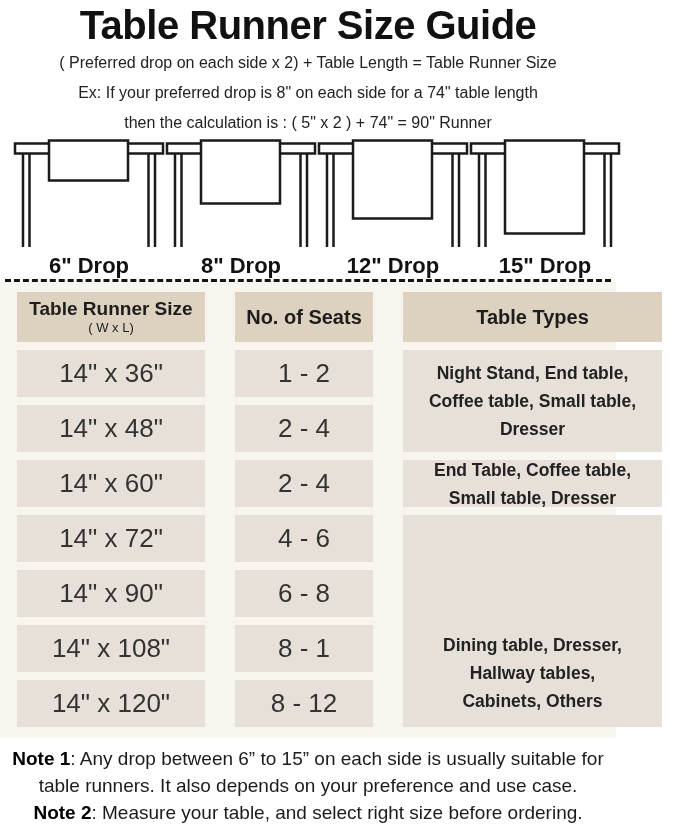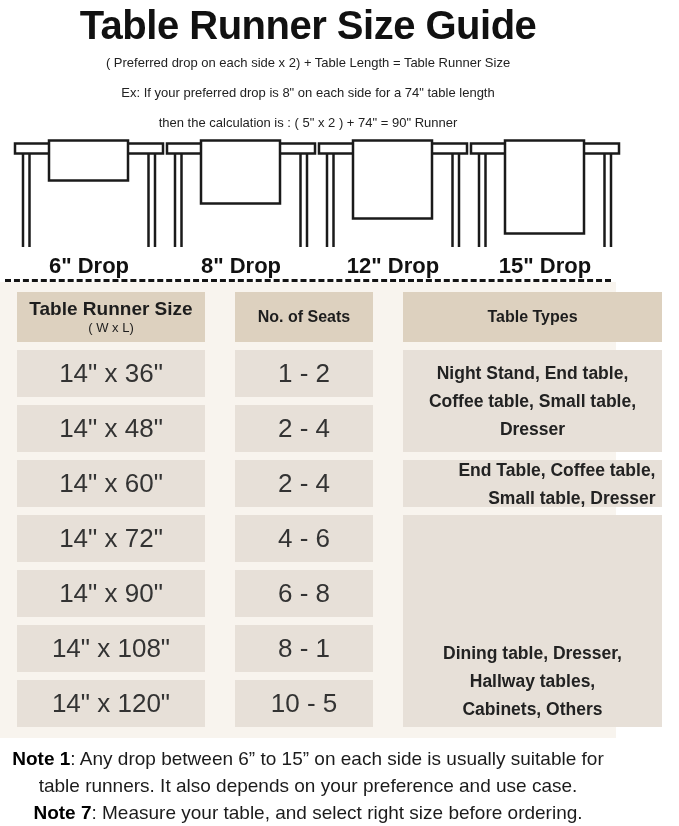--- a/index.html
+++ b/index.html
@@ -8,21 +8,21 @@
     font-family:"Liberation Sans", sans-serif;color:#1c1c1c;overflow:hidden;
   }
   .page{width:616px;height:826px;position:relative;}
 
   
   .guide-header{text-align:center;}
   .title{
     margin:0;padding-top:2px;font-size:40px;line-height:46px;font-weight:bold;
     letter-spacing:-0.5px;color:#111;
   }
-  .subline{font-size:13px;line-height:30px;color:#222;}
+  .subline{font-size:16px;line-height:30px;color:#222;}
 
   
   .figures{display:flex;justify-content:space-between;padding:1px 13px 0 13px;}
   .figure{width:152px;text-align:center;}
   .figure svg{display:block;}
   .figure-label{font-size:22px;font-weight:bold;line-height:27px;margin-top:3px;color:#111;}
 
   .dashed-divider{border-top:3px dashed #141414;margin:0 5px;height:0;}
 
   
@@ -36,34 +36,34 @@
     grid-template-columns:188px 138px 259px;
     grid-template-rows:50px repeat(7,47px);
     column-gap:30px;row-gap:8px;
   }
   .hcell{
     background:#ddd1bf;display:flex;flex-direction:column;align-items:center;justify-content:center;
     font-weight:bold;color:#1d1d1d;
   }
   .hcell .h-main{font-size:19px;line-height:21px;}
   .hcell .h-sub{font-size:13px;line-height:18px;font-weight:normal;}
-  .hcell.single{font-size:16px;}
+  .hcell.single{font-size:20px;}
   .cell{
     background:#e7e0d8;display:flex;align-items:center;justify-content:center;
     font-size:26px;color:#333;font-weight:normal;
   }
   .tcell{
     background:#e7e0d8;display:flex;align-items:center;justify-content:center;
     font-size:17.5px;font-weight:bold;color:#222;text-align:center;line-height:28px;
   }
-  .tcell .inner{margin:4px auto;}
+  .tcell .inner{margin:12px auto;}
   .tcell.gA{grid-column:3;grid-row:2 / span 2;}
   .tcell.gA .inner{max-width:222px;}
   .tcell.gB{grid-column:3;grid-row:4;}
-  .tcell.gB .inner{max-width:246px;text-align:right;}
+  .tcell.gB .inner{max-width:246px;}
   .tcell.gC{grid-column:3;grid-row:5 / span 4;align-items:flex-end;}
   .tcell.gC .inner{max-width:196px;}
 
   
   .notes{padding:7px 8px 0 8px;text-align:center;font-size:19px;line-height:27px;color:#1b1b1b;border-radius:24px;}
   .notes b{color:#000;}
 </style>
 </head>
 <body>
 
@@ -161,23 +161,23 @@
           <div class="inner">Dining table, Dresser, Hallway tables, Cabinets, Others</div>
         </div>
 
       <div class="cell">14" x 90"</div>
       <div class="cell">6 - 8</div>
 
       <div class="cell">14" x 108"</div>
       <div class="cell">8 - 1</div>
 
       <div class="cell">14" x 120"</div>
-      <div class="cell">10 - 5</div>
+      <div class="cell">8 - 12</div>
 
     </div>
   </div>
 
   <div class="notes">
     <div><b>Note 1</b><span>: Any drop between 6” to 15” on each side is usually suitable for table runners. It also depends on your preference and use case.</span></div>
-    <div><b>Note 7</b><span>: Measure your table, and select right size before ordering.</span></div>
+    <div><b>Note 2</b><span>: Measure your table, and select right size before ordering.</span></div>
   </div>
 
 </div>
 
 </body></html>

